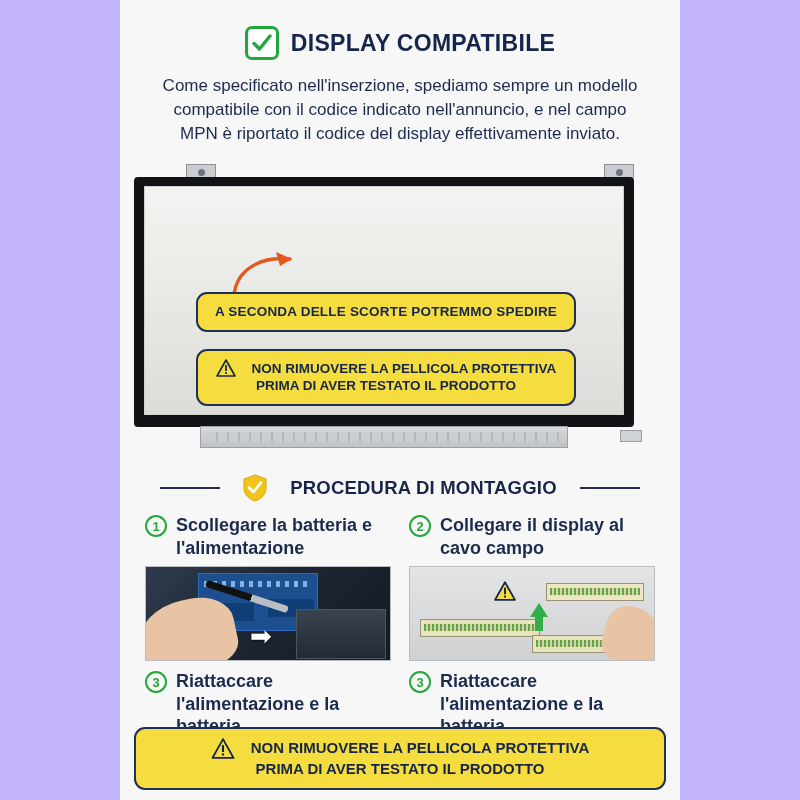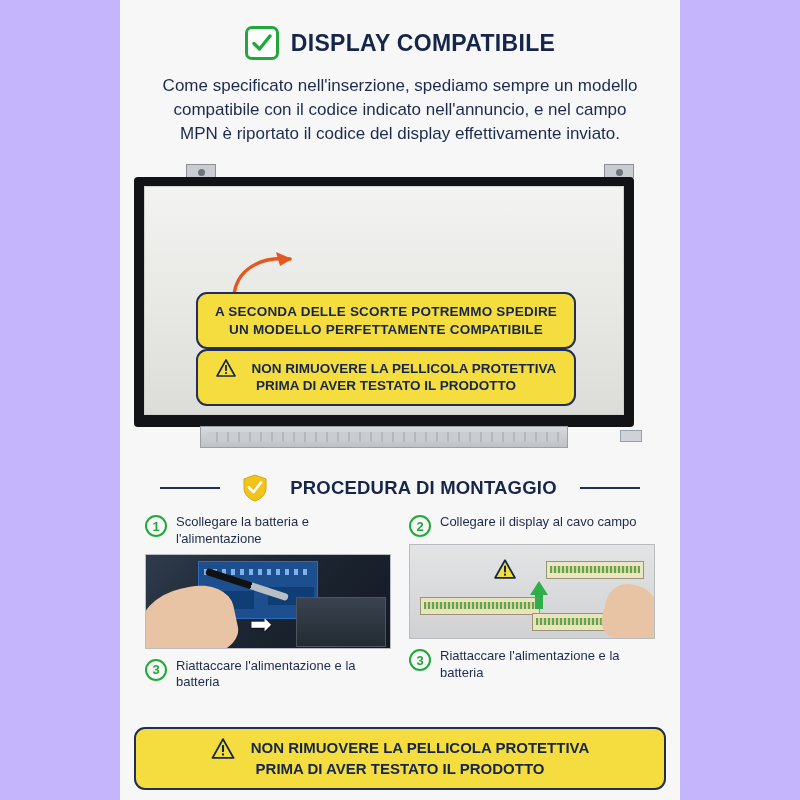--- a/index.html
+++ b/index.html
@@ -236,23 +236,24 @@
     color: #22a83a;
     font-weight: bold;
     font-size: 13px;
     display: flex;
     align-items: center;
     justify-content: center;
     box-sizing: border-box;
     margin-top: 1px;
   }
   .step-text {
-    font-size: 13px;
+    font-size: 18px;
     line-height: 1.25;
     color: #1c2b4d;
+    font-weight: bold;
   }
   .photo {
     width: 246px;
     height: 95px;
     border: 1px solid #b9bcc1;
     box-sizing: border-box;
     position: relative;
     overflow: hidden;
     margin-bottom: 9px;
   }
@@ -384,21 +385,20 @@
         <div class="foot"></div>
         <div class="foot-tip"></div>
 
         <svg class="arrow-curve" viewBox="0 0 70 48" aria-hidden="true">
           <path d="M4 46 C 6 20, 30 6, 60 9" fill="none" stroke="#e4571f" stroke-width="3.4" stroke-linecap="round"></path>
           <path d="M62 9 L46 2 L50 16 Z" fill="#e4571f"></path>
         </svg>
 
         <div class="yellow-box b1">
           <div>A SECONDA DELLE SCORTE POTREMMO SPEDIRE</div>
-          <div>UN MODELLO PERFETTAMENTE COMPATIBILE</div>
         </div>
 
         <div class="yellow-box b2">
           <div class="warn-line">
             <svg class="tri-warn" width="20" height="18" viewBox="0 0 20 18" aria-hidden="true">
               <path d="M10 1 L19 17 L1 17 Z" fill="#f5dd3f" stroke="#16264a" stroke-width="1.6" stroke-linejoin="round"></path>
               <rect x="9.1" y="6" width="1.8" height="6" fill="#16264a"></rect>
               <rect x="9.1" y="13.2" width="1.8" height="1.8" fill="#16264a"></rect>
             </svg>
             <span>NON RIMUOVERE LA PELLICOLA PROTETTIVA</span>

